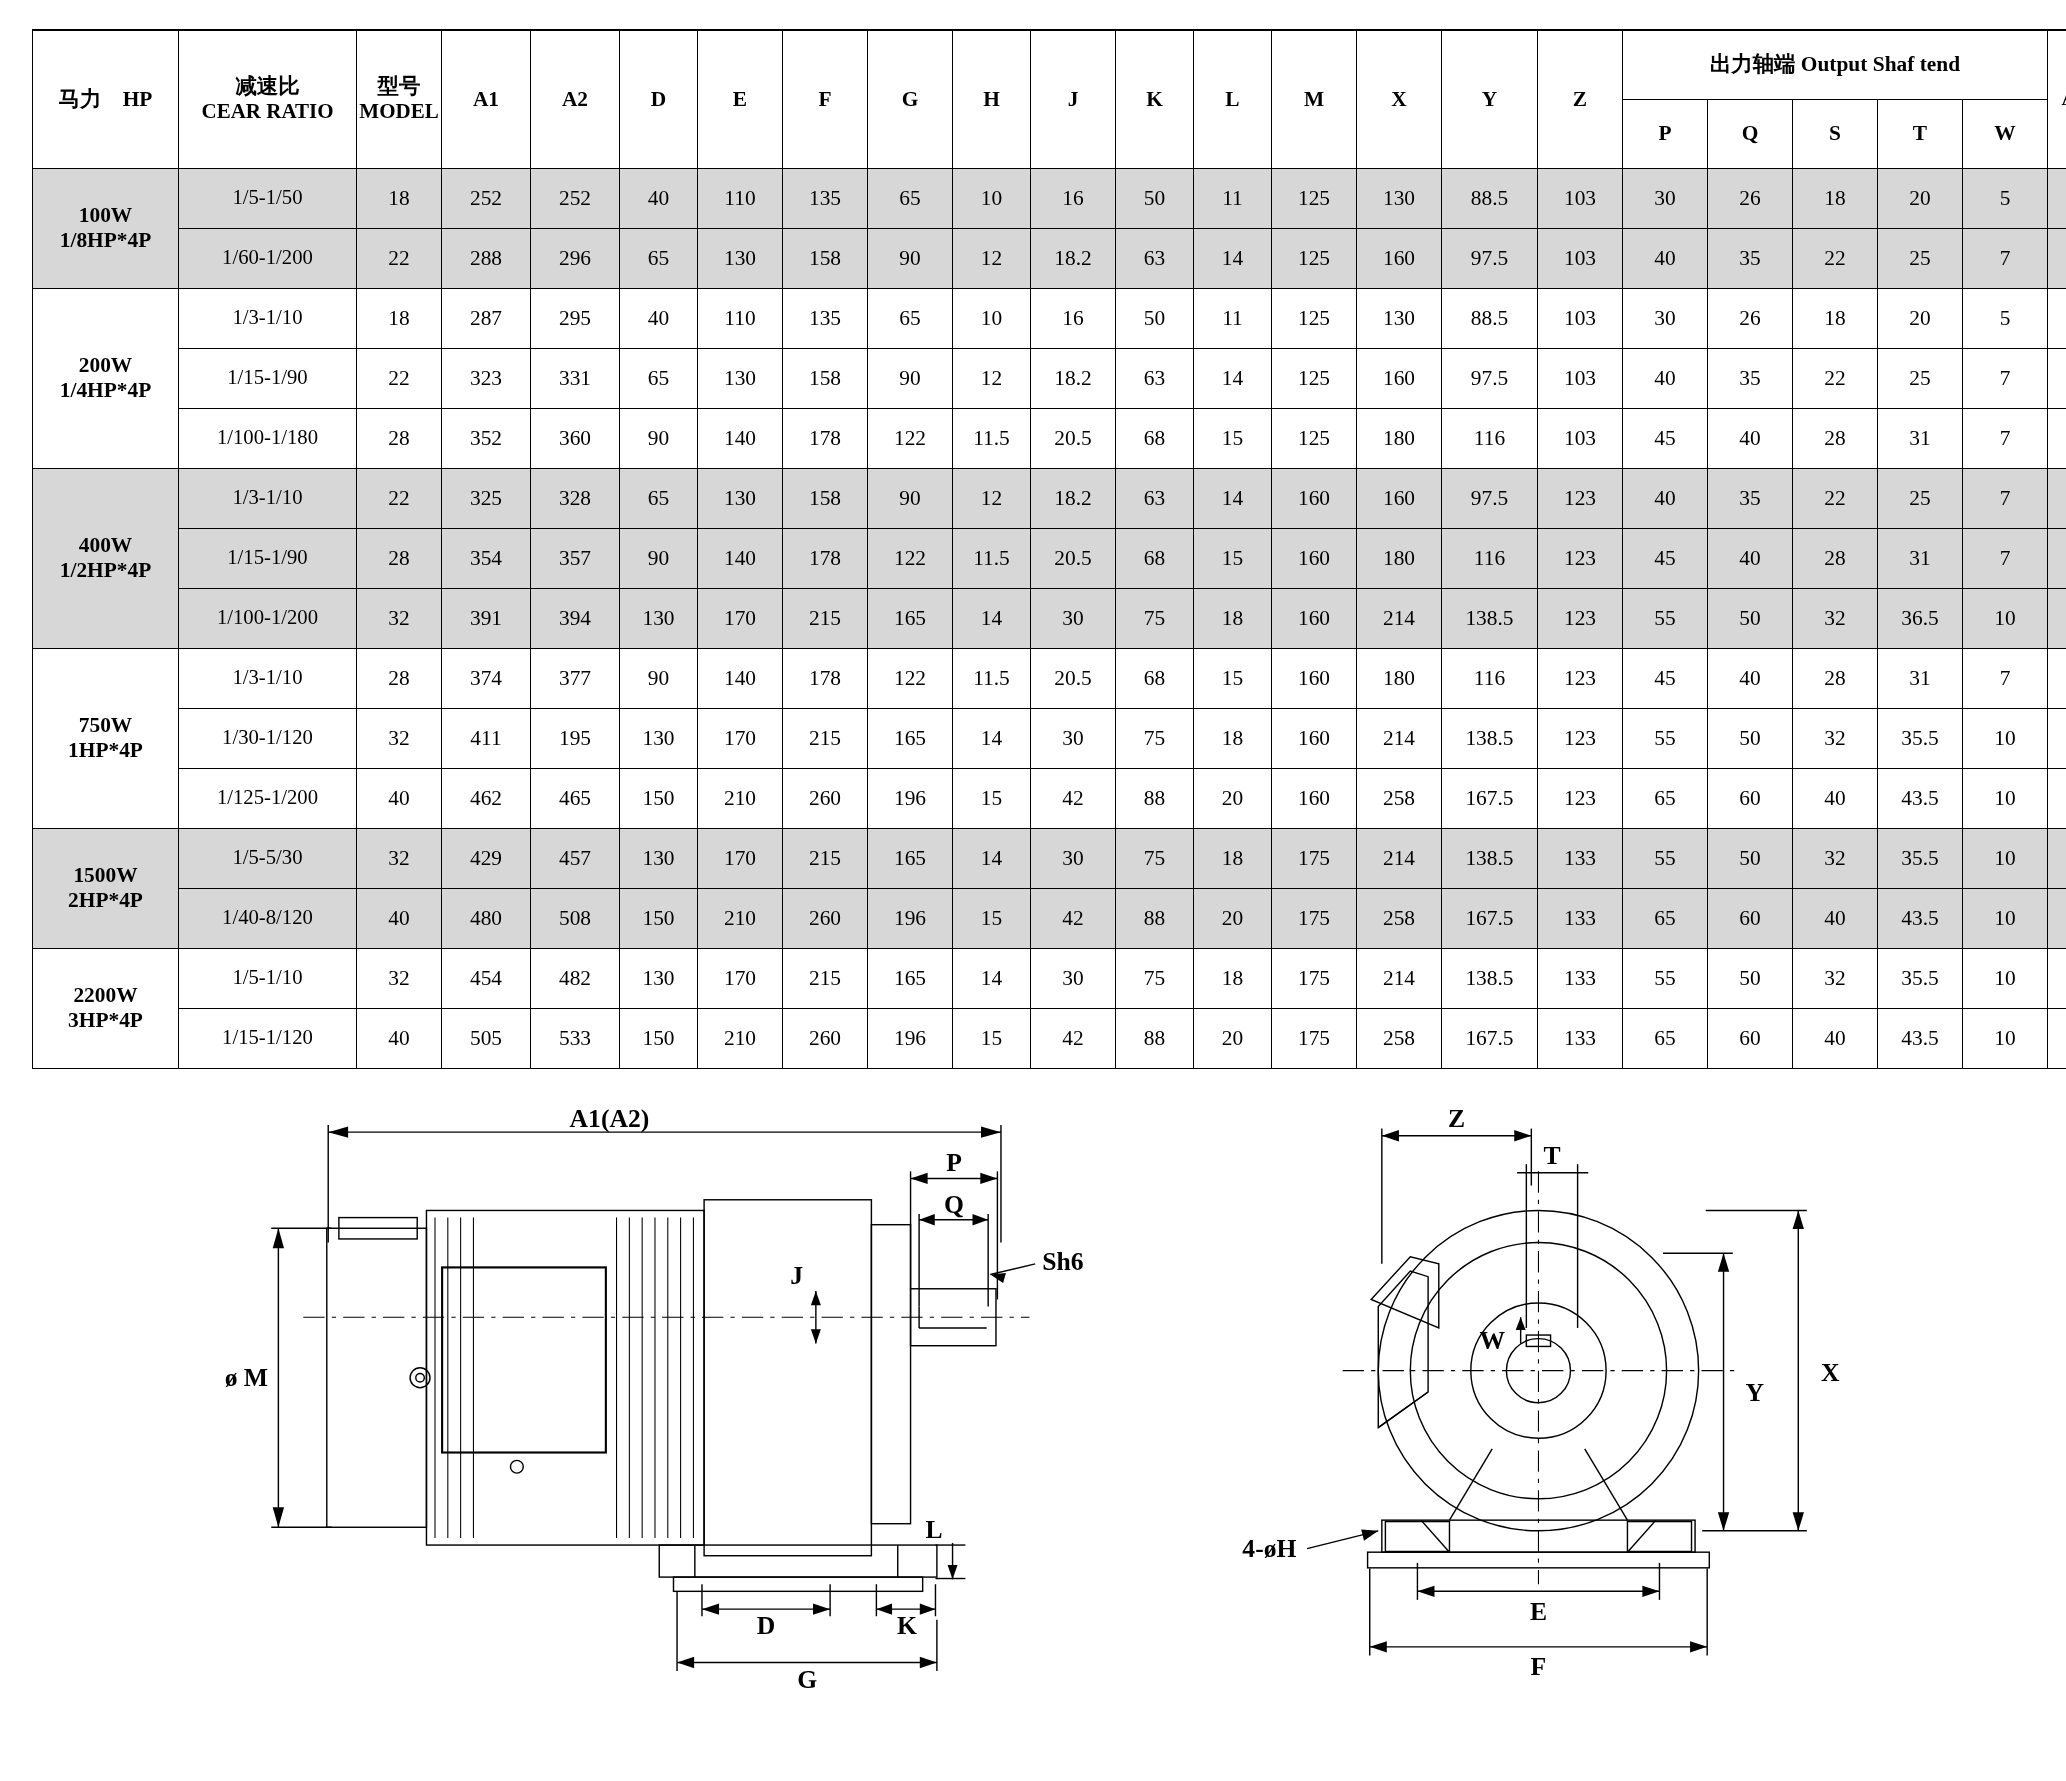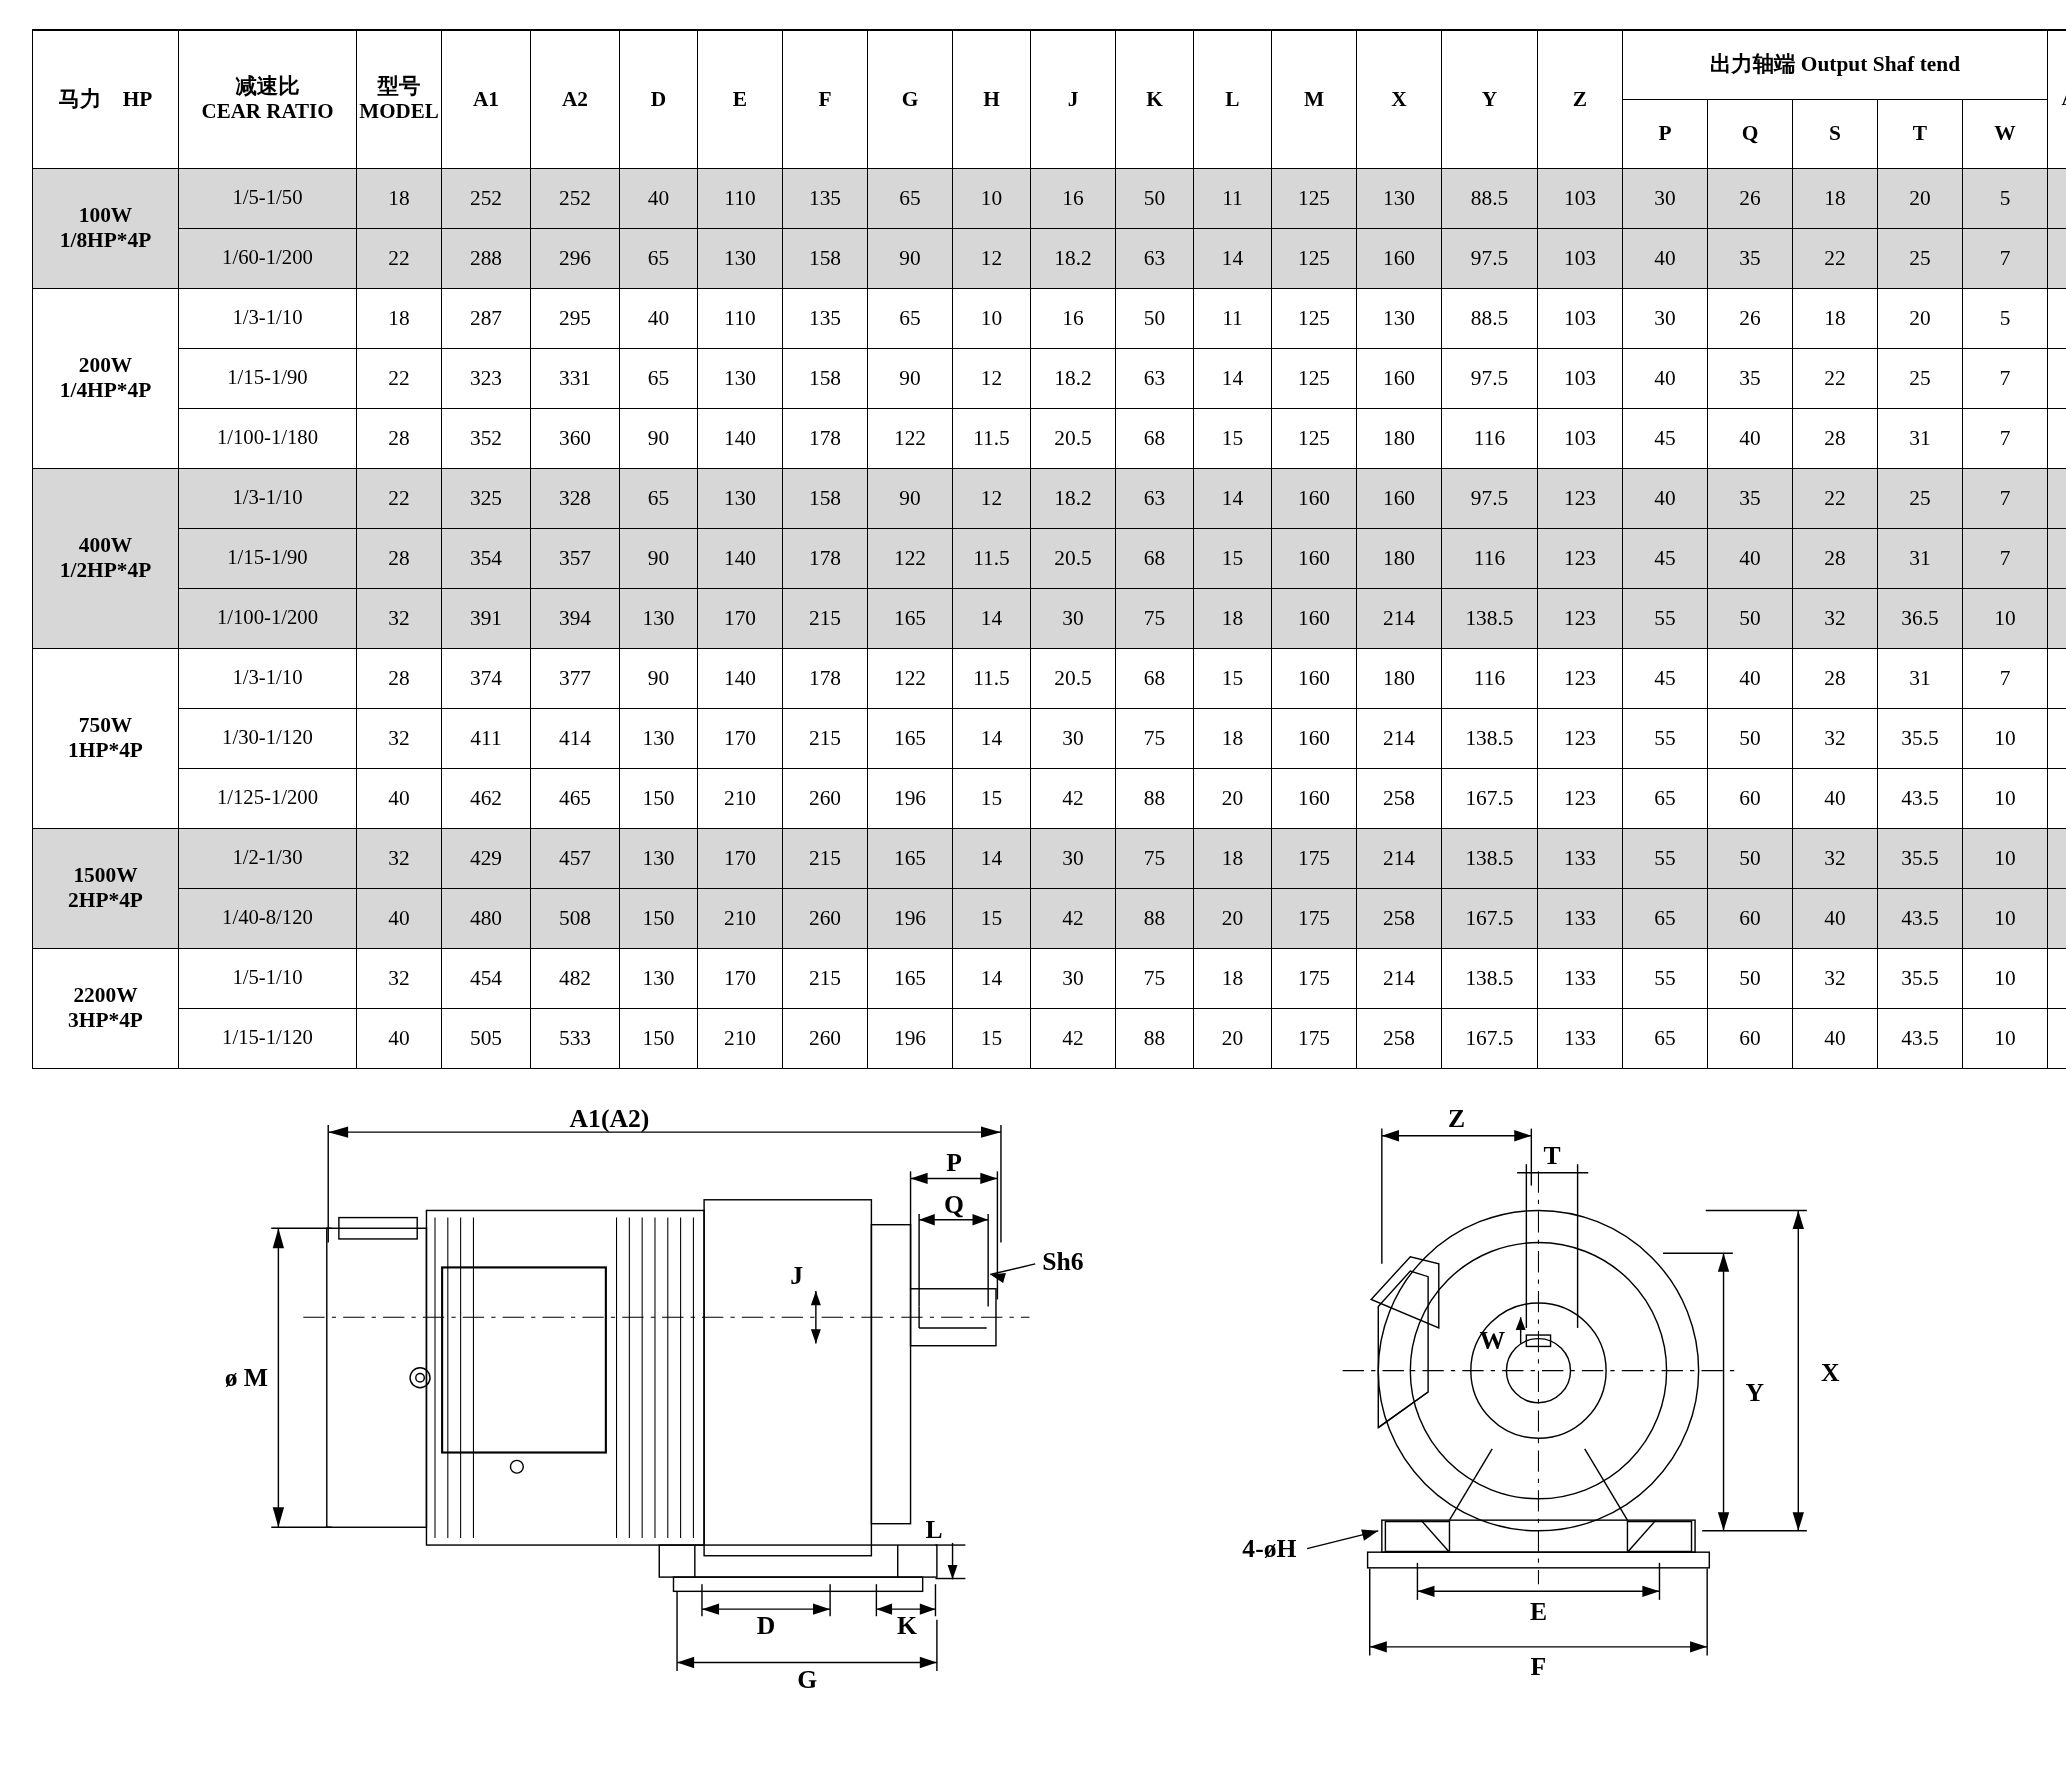--- a/index.html
+++ b/index.html
@@ -383,21 +383,21 @@
           <td>40</td>
           <td>28</td>
           <td>31</td>
           <td>7</td>
           <td class="outer-right">15</td>
         </tr>
         <tr class="row-h">
           <td class="ratio-cell">1/30-1/120</td>
           <td>32</td>
           <td>411</td>
-          <td>414</td>
+          <td>195</td>
           <td>130</td>
           <td>170</td>
           <td>215</td>
           <td>165</td>
           <td>14</td>
           <td>30</td>
           <td>75</td>
           <td>18</td>
           <td>160</td>
           <td>214</td>
@@ -430,21 +430,21 @@
           <td>65</td>
           <td>60</td>
           <td>40</td>
           <td>43.5</td>
           <td>10</td>
           <td class="outer-right">48</td>
         </tr>
         <tr class="row-h shaded grp-top">
           <td rowspan="2" class="hp-cell outer-left">1500W
 2HP*4P</td>
-          <td class="ratio-cell">1/2-1/30</td>
+          <td class="ratio-cell">1/5-5/30</td>
           <td>32</td>
           <td>429</td>
           <td>457</td>
           <td>130</td>
           <td>170</td>
           <td>215</td>
           <td>165</td>
           <td>14</td>
           <td>30</td>
           <td>75</td>

